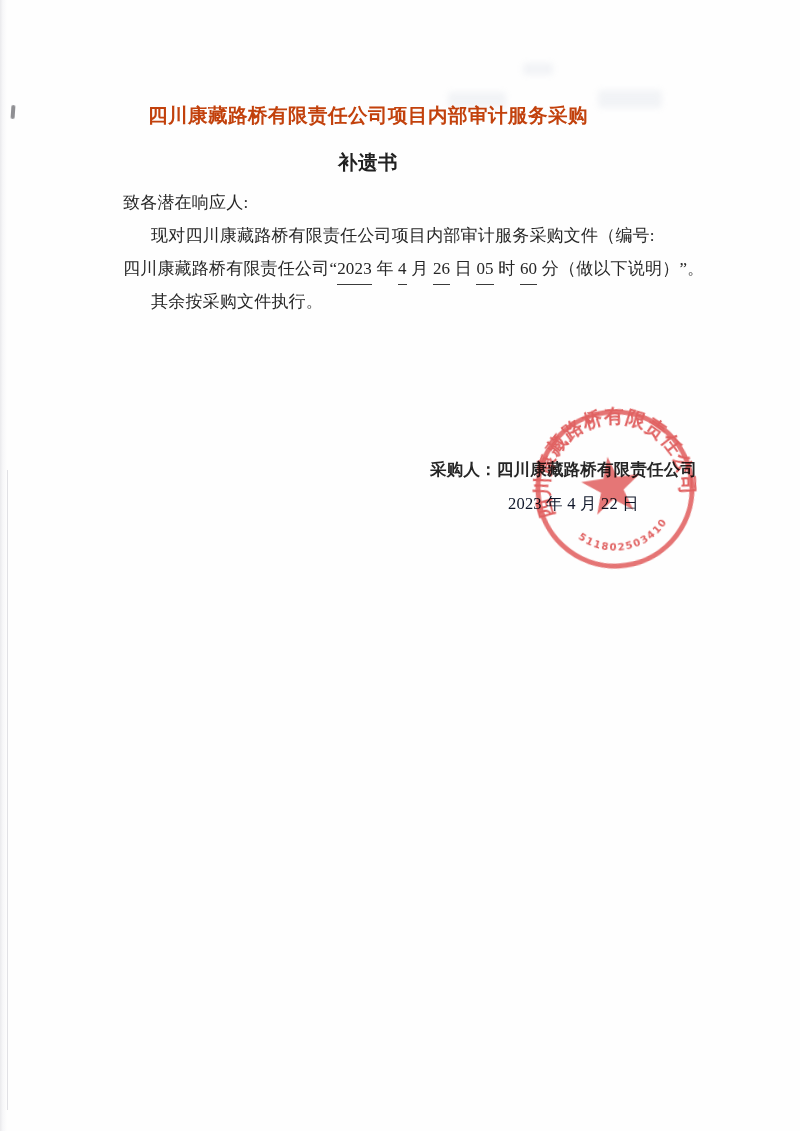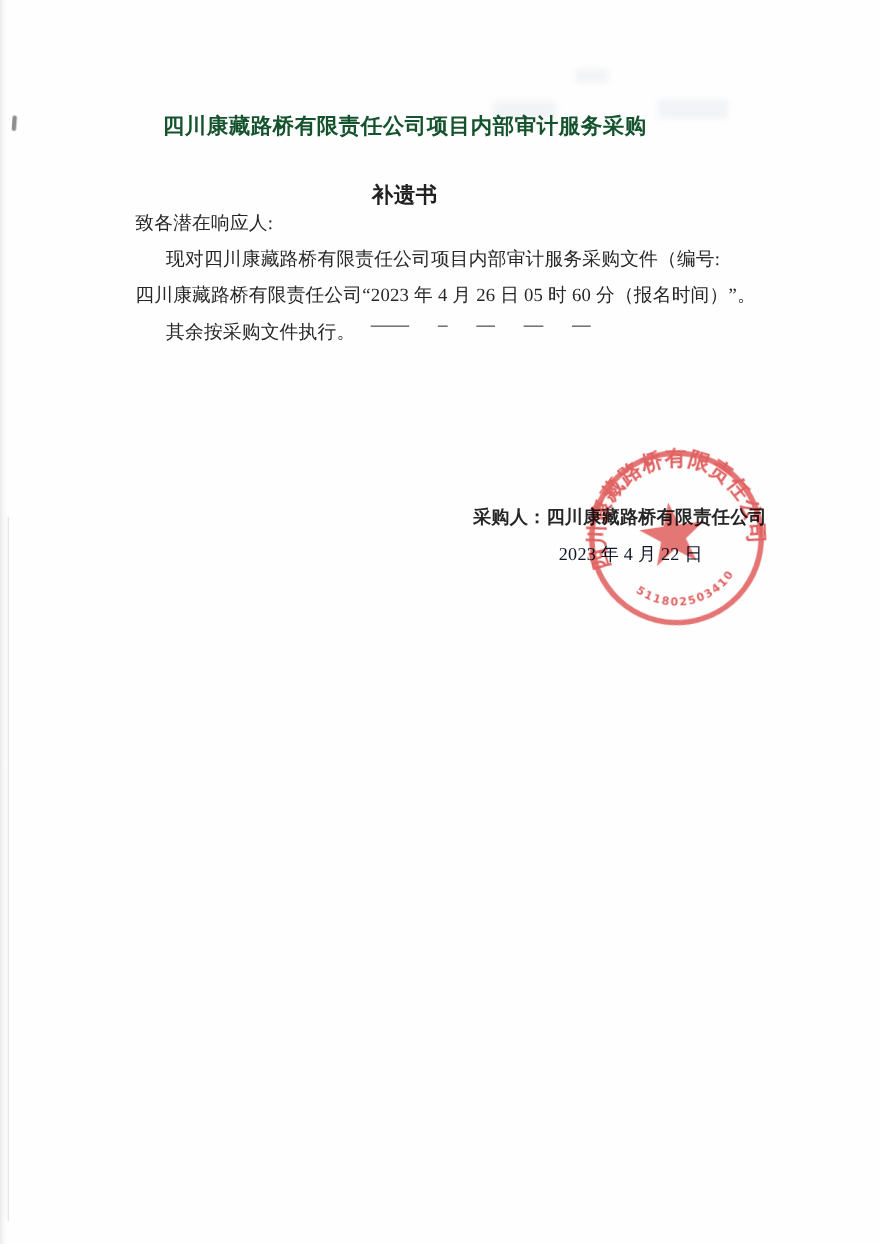--- a/index.html
+++ b/index.html
@@ -15,28 +15,28 @@
   .scan-line { position:absolute; left:7px; top:470px; width:1px; height:640px; background:#c9c9cf; opacity:.55; }
   .edge-mark { position:absolute; left:11px; top:105px; width:4px; height:14px; background:#6a6a70;
     border-radius:2px; opacity:.75; transform:rotate(4deg); filter:blur(.4px); }
   .bleed { position:absolute; background:#aab4c8; opacity:.14; filter:blur(3px); border-radius:3px; }
   .bleed1 { left:448px; top:92px;  width:58px; height:16px; }
   .bleed2 { left:598px; top:90px;  width:64px; height:18px; }
   .bleed3 { left:523px; top:63px;  width:30px; height:12px; }
 
   
   .title-wrap { position:absolute; left:0; top:101px; width:736px; text-align:center; }
-  .title-line1 { font-size:19.5px; font-weight:bold; color:#14532d; letter-spacing:.5px; line-height:30px; }
-  .title-line2 { font-size:19.5px; font-weight:bold; color:#202020; letter-spacing:.5px; line-height:30px; margin-top:33px; }
+  .title-line1 { font-size:19.5px; font-weight:bold; color:#c2410c; letter-spacing:.5px; line-height:30px; }
+  .title-line2 { font-size:19.5px; font-weight:bold; color:#202020; letter-spacing:.5px; line-height:30px; margin-top:17px; }
 
   
   .body-block { position:absolute; left:123px; top:186px; width:600px; font-size:17px; color:#262626; }
   .body-line { line-height:33px; white-space:nowrap; letter-spacing:.2px; }
   .indent { padding-left:28px; }
-  .seg-u { border-bottom:1.4px solid #3a3a3a; padding-bottom:18px; }
+  .seg-u { border-bottom:1.4px solid #3a3a3a; padding-bottom:6px; }
 
   
   .sig-purchaser { position:absolute; left:430px; top:459px; font-size:16.5px; color:#262626; white-space:nowrap; letter-spacing:.2px;font-weight:bold; }
   .sig-date { position:absolute; left:508px; top:493px; font-size:16.5px; color:#0f172a; white-space:nowrap; letter-spacing:.2px; }
 
   
   .stamp { position:absolute; left:528px; top:402px; width:174px; height:174px;
     transform:rotate(-8deg); mix-blend-mode:multiply; opacity:.88; filter:blur(.3px); }
   .stamp svg { width:100%; height:100%; display:block; }
 </style>
@@ -53,21 +53,21 @@
   <div class="bleed bleed3"></div>
 
   <div class="title-wrap">
     <div class="title-line1">四川康藏路桥有限责任公司项目内部审计服务采购</div>
     <div class="title-line2">补遗书</div>
   </div>
 
   <div class="body-block">
     <div class="body-line">致各潜在响应人:</div>
     <div class="body-line indent">现对四川康藏路桥有限责任公司项目内部审计服务采购文件（编号:</div>
-    <div class="body-line"><span>四川康藏路桥有限责任公司“</span><span class="seg-u">2023</span><span> 年 </span><span class="seg-u">4</span><span> 月 </span><span class="seg-u">26</span><span> 日 </span><span class="seg-u">05</span><span> 时 </span><span class="seg-u">60</span><span> 分（报名时间）”。</span></div>
+    <div class="body-line"><span>四川康藏路桥有限责任公司“</span><span class="seg-u">2023</span><span> 年 </span><span class="seg-u">4</span><span> 月 </span><span class="seg-u">26</span><span> 日 </span><span class="seg-u">05</span><span> 时 </span><span class="seg-u">60</span><span> 分（做以下说明）”。</span></div>
     <div class="body-line indent">其余按采购文件执行。</div>
   </div>
 
   <div class="sig-purchaser">采购人：四川康藏路桥有限责任公司</div>
   <div class="sig-date">2023 年 4 月 22 日</div>
 
   <div class="stamp">
     <svg viewBox="-87 -87 174 174">
       <defs>
         <path id="arcTop" d="M -63.4 18.2 A 66 66 0 1 1 63.4 18.2" fill="none"></path>

